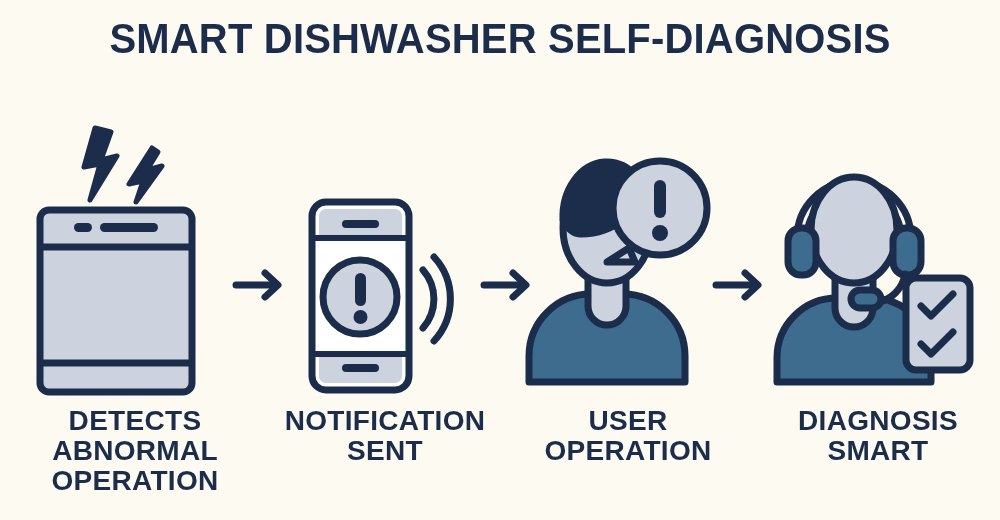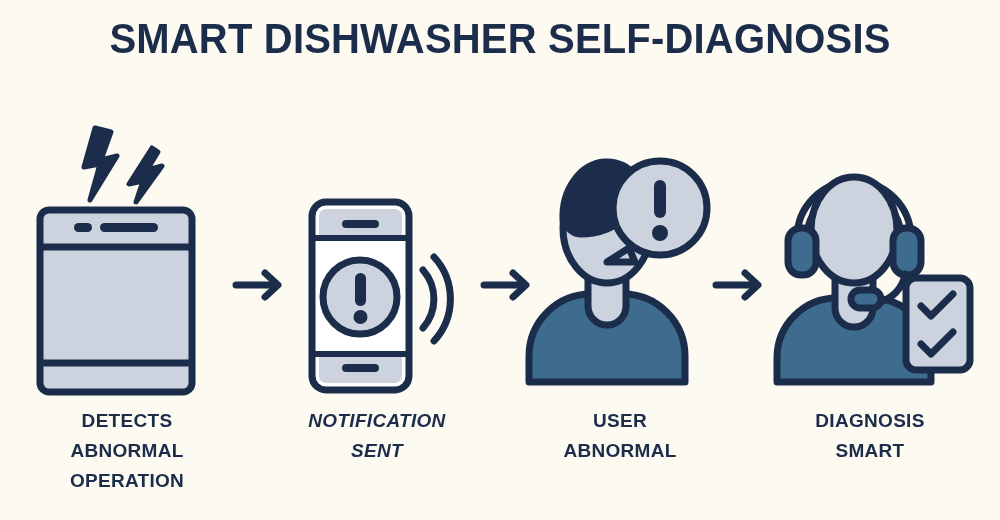--- a/index.html
+++ b/index.html
@@ -47,33 +47,33 @@
   }
   .step-art svg {
     position: absolute;
     left: 0;
     top: 0;
     display: block;
   }
   .step-label {
     position: absolute;
     top: 296px;
-    left: 0;
+    left: 8px;
     width: 230px;
     text-align: center;
     color: #1b2d4a;
-    font-size: 19px;
+    font-size: 28px;
     font-weight: bold;
     line-height: 30px;
     letter-spacing: 0.3px;
     white-space: pre-line;
     font-family: "Liberation Sans", sans-serif;
   }
   #step-1 { left: 12px; }
-  #step-2 { left: 262px; font-style: italic; }
+  #step-2 { left: 262px; }
   #step-3 { left: 505px; }
   #step-4 { left: 755px; }
   .arrow {
     position: absolute;
     top: 268px;
     width: 60px;
     height: 34px;
   }
   #arrow-1 { left: 232px; }
   #arrow-2 { left: 480px; }
@@ -180,21 +180,21 @@
 
         <g>
           <path d="M102 152 l22 -14 l6 14 z" fill="#ccd3de" stroke="#1b2d4a" stroke-width="7" stroke-linejoin="round"></path>
           <circle cx="155" cy="98" r="47" fill="#ccd3de" stroke="#1b2d4a" stroke-width="7"></circle>
           <rect x="149" y="70" width="12" height="38" rx="6" ry="6" fill="#1b2d4a"></rect>
           <circle cx="155" cy="123" r="8" fill="#1b2d4a"></circle>
         </g>
       </svg>
     </div>
     <div class="step-label">USER
-ABNORMAL</div>
+OPERATION</div>
   </div>
 
   <div class="arrow" id="arrow-3">
     <svg width="60" height="34" viewBox="0 0 60 34" xmlns="http://www.w3.org/2000/svg">
       <line x1="4" y1="17" x2="42" y2="17" stroke="#1b2d4a" stroke-width="7" stroke-linecap="round"></line>
       <polyline points="33,5 46,17 33,29" fill="none" stroke="#1b2d4a" stroke-width="7" stroke-linecap="round" stroke-linejoin="round"></polyline>
     </svg>
   </div>
 
   <div class="step" id="step-4">

